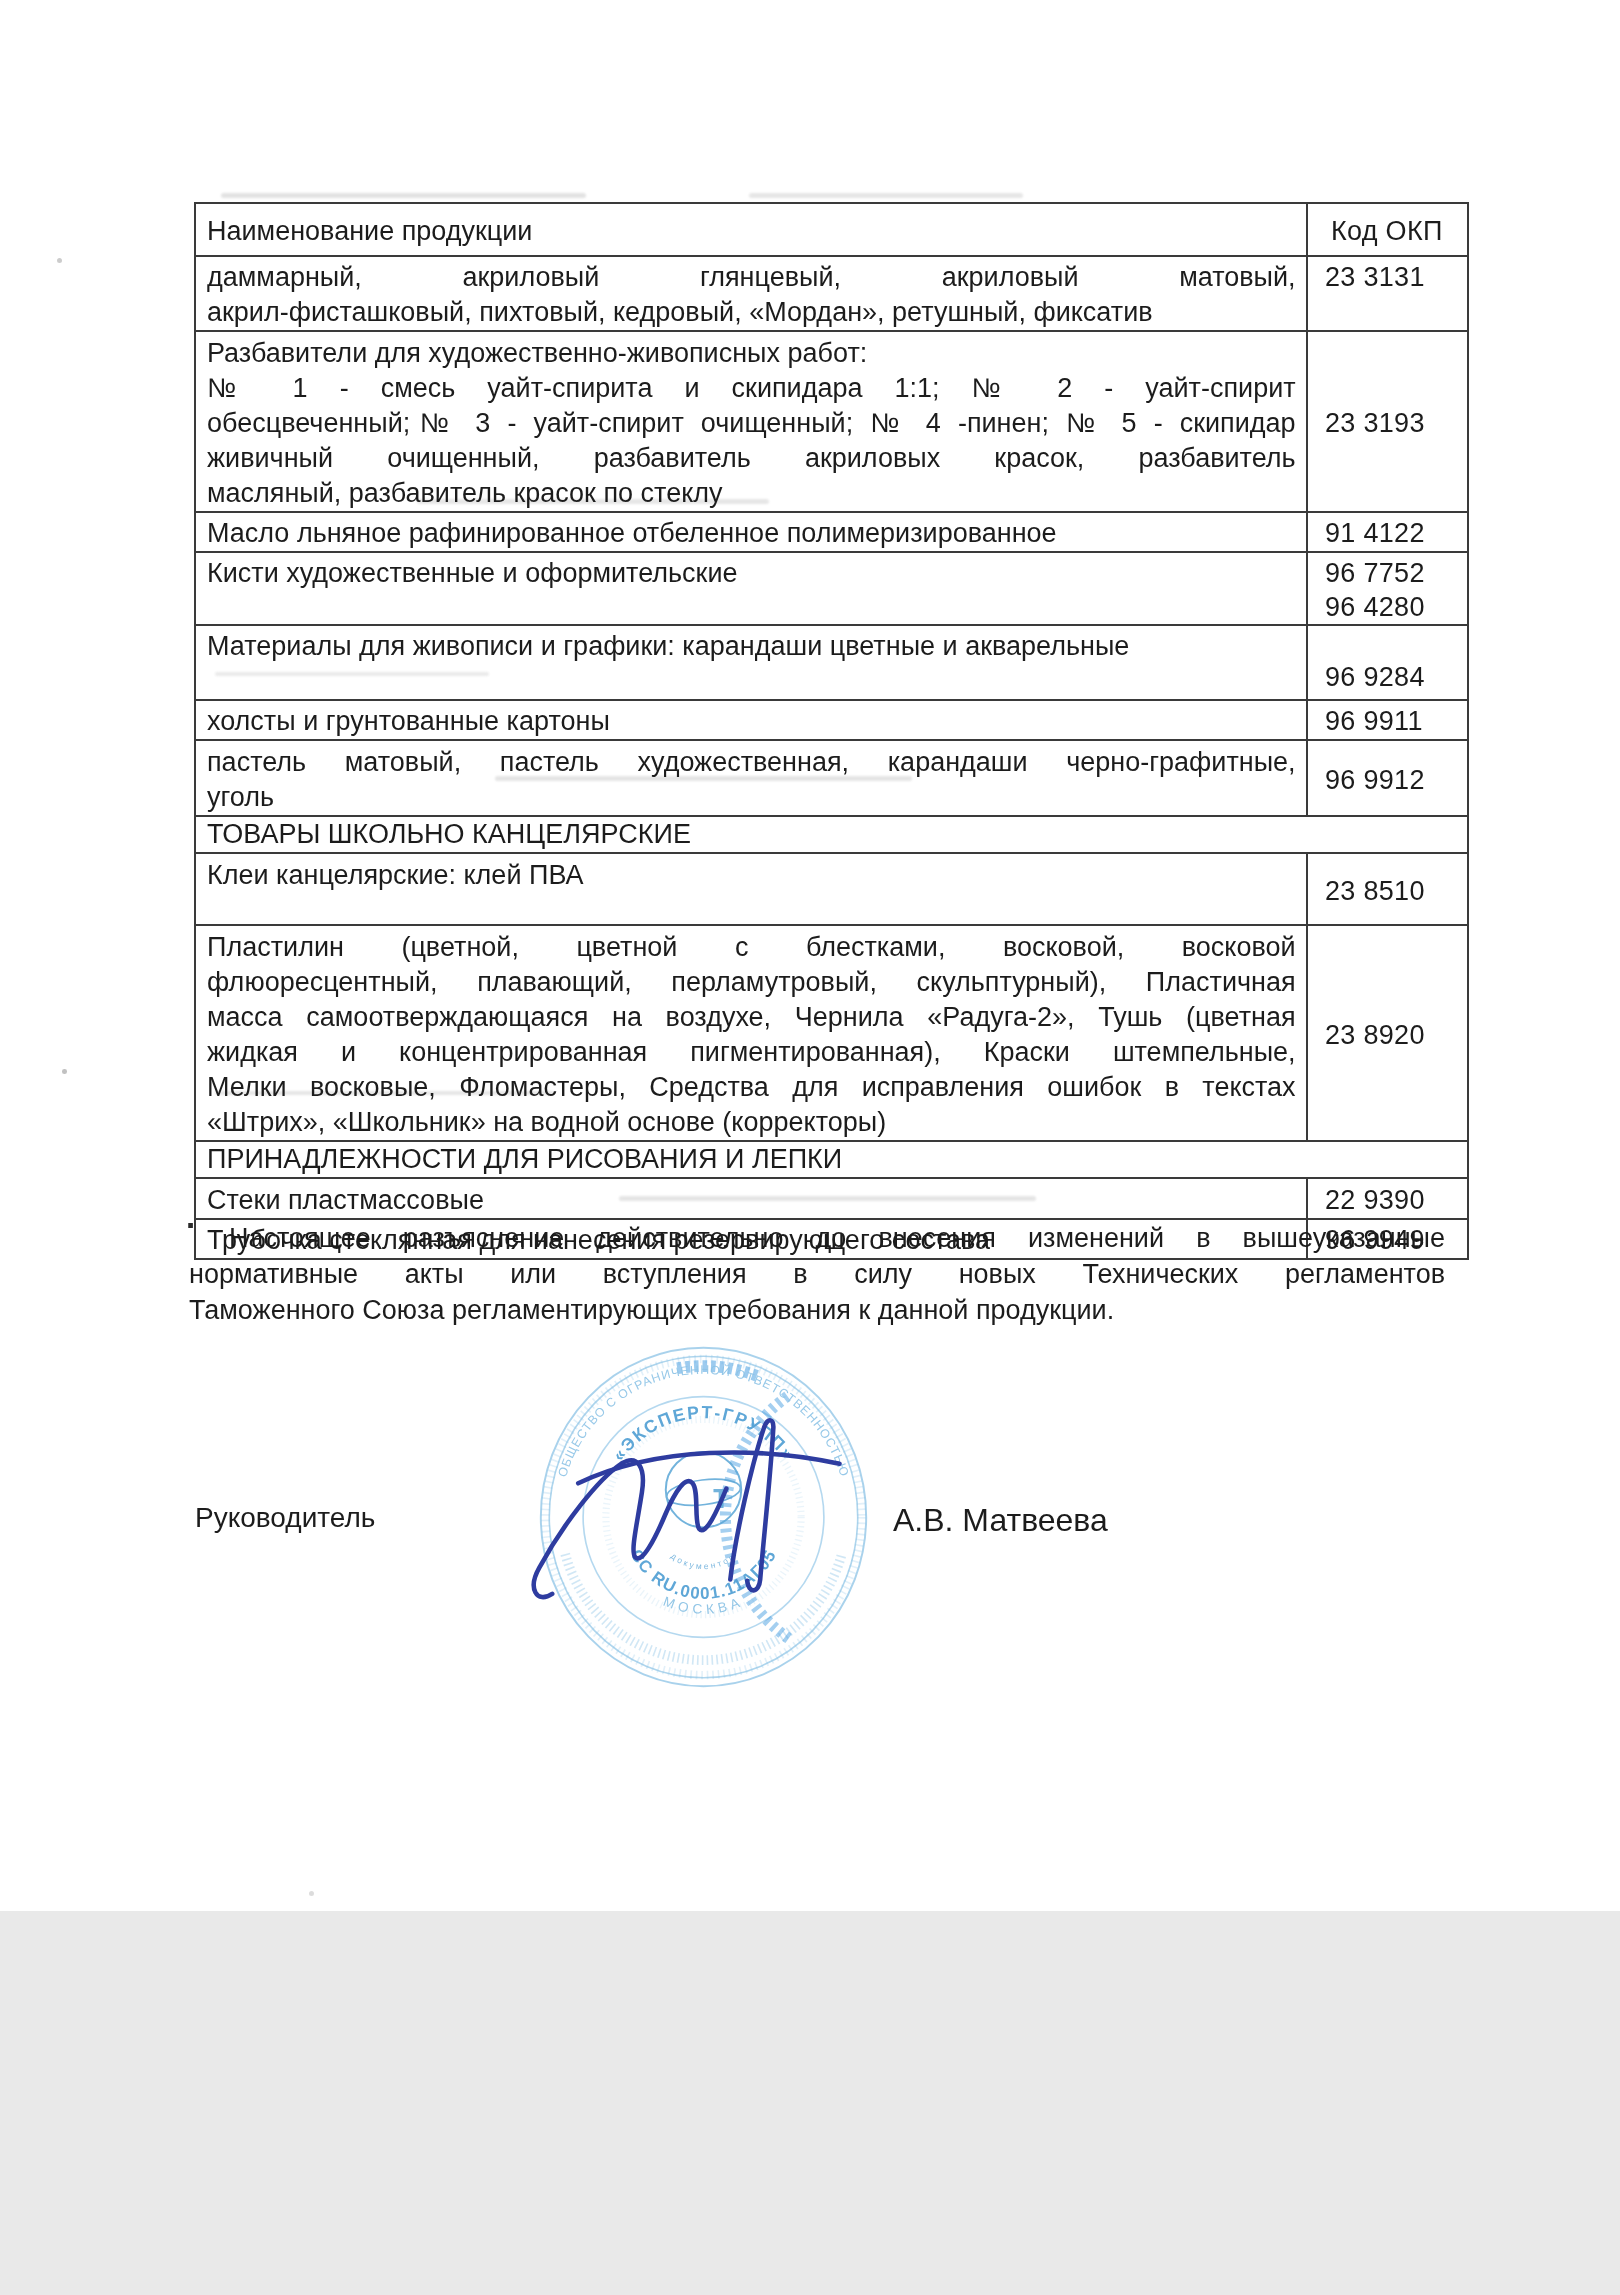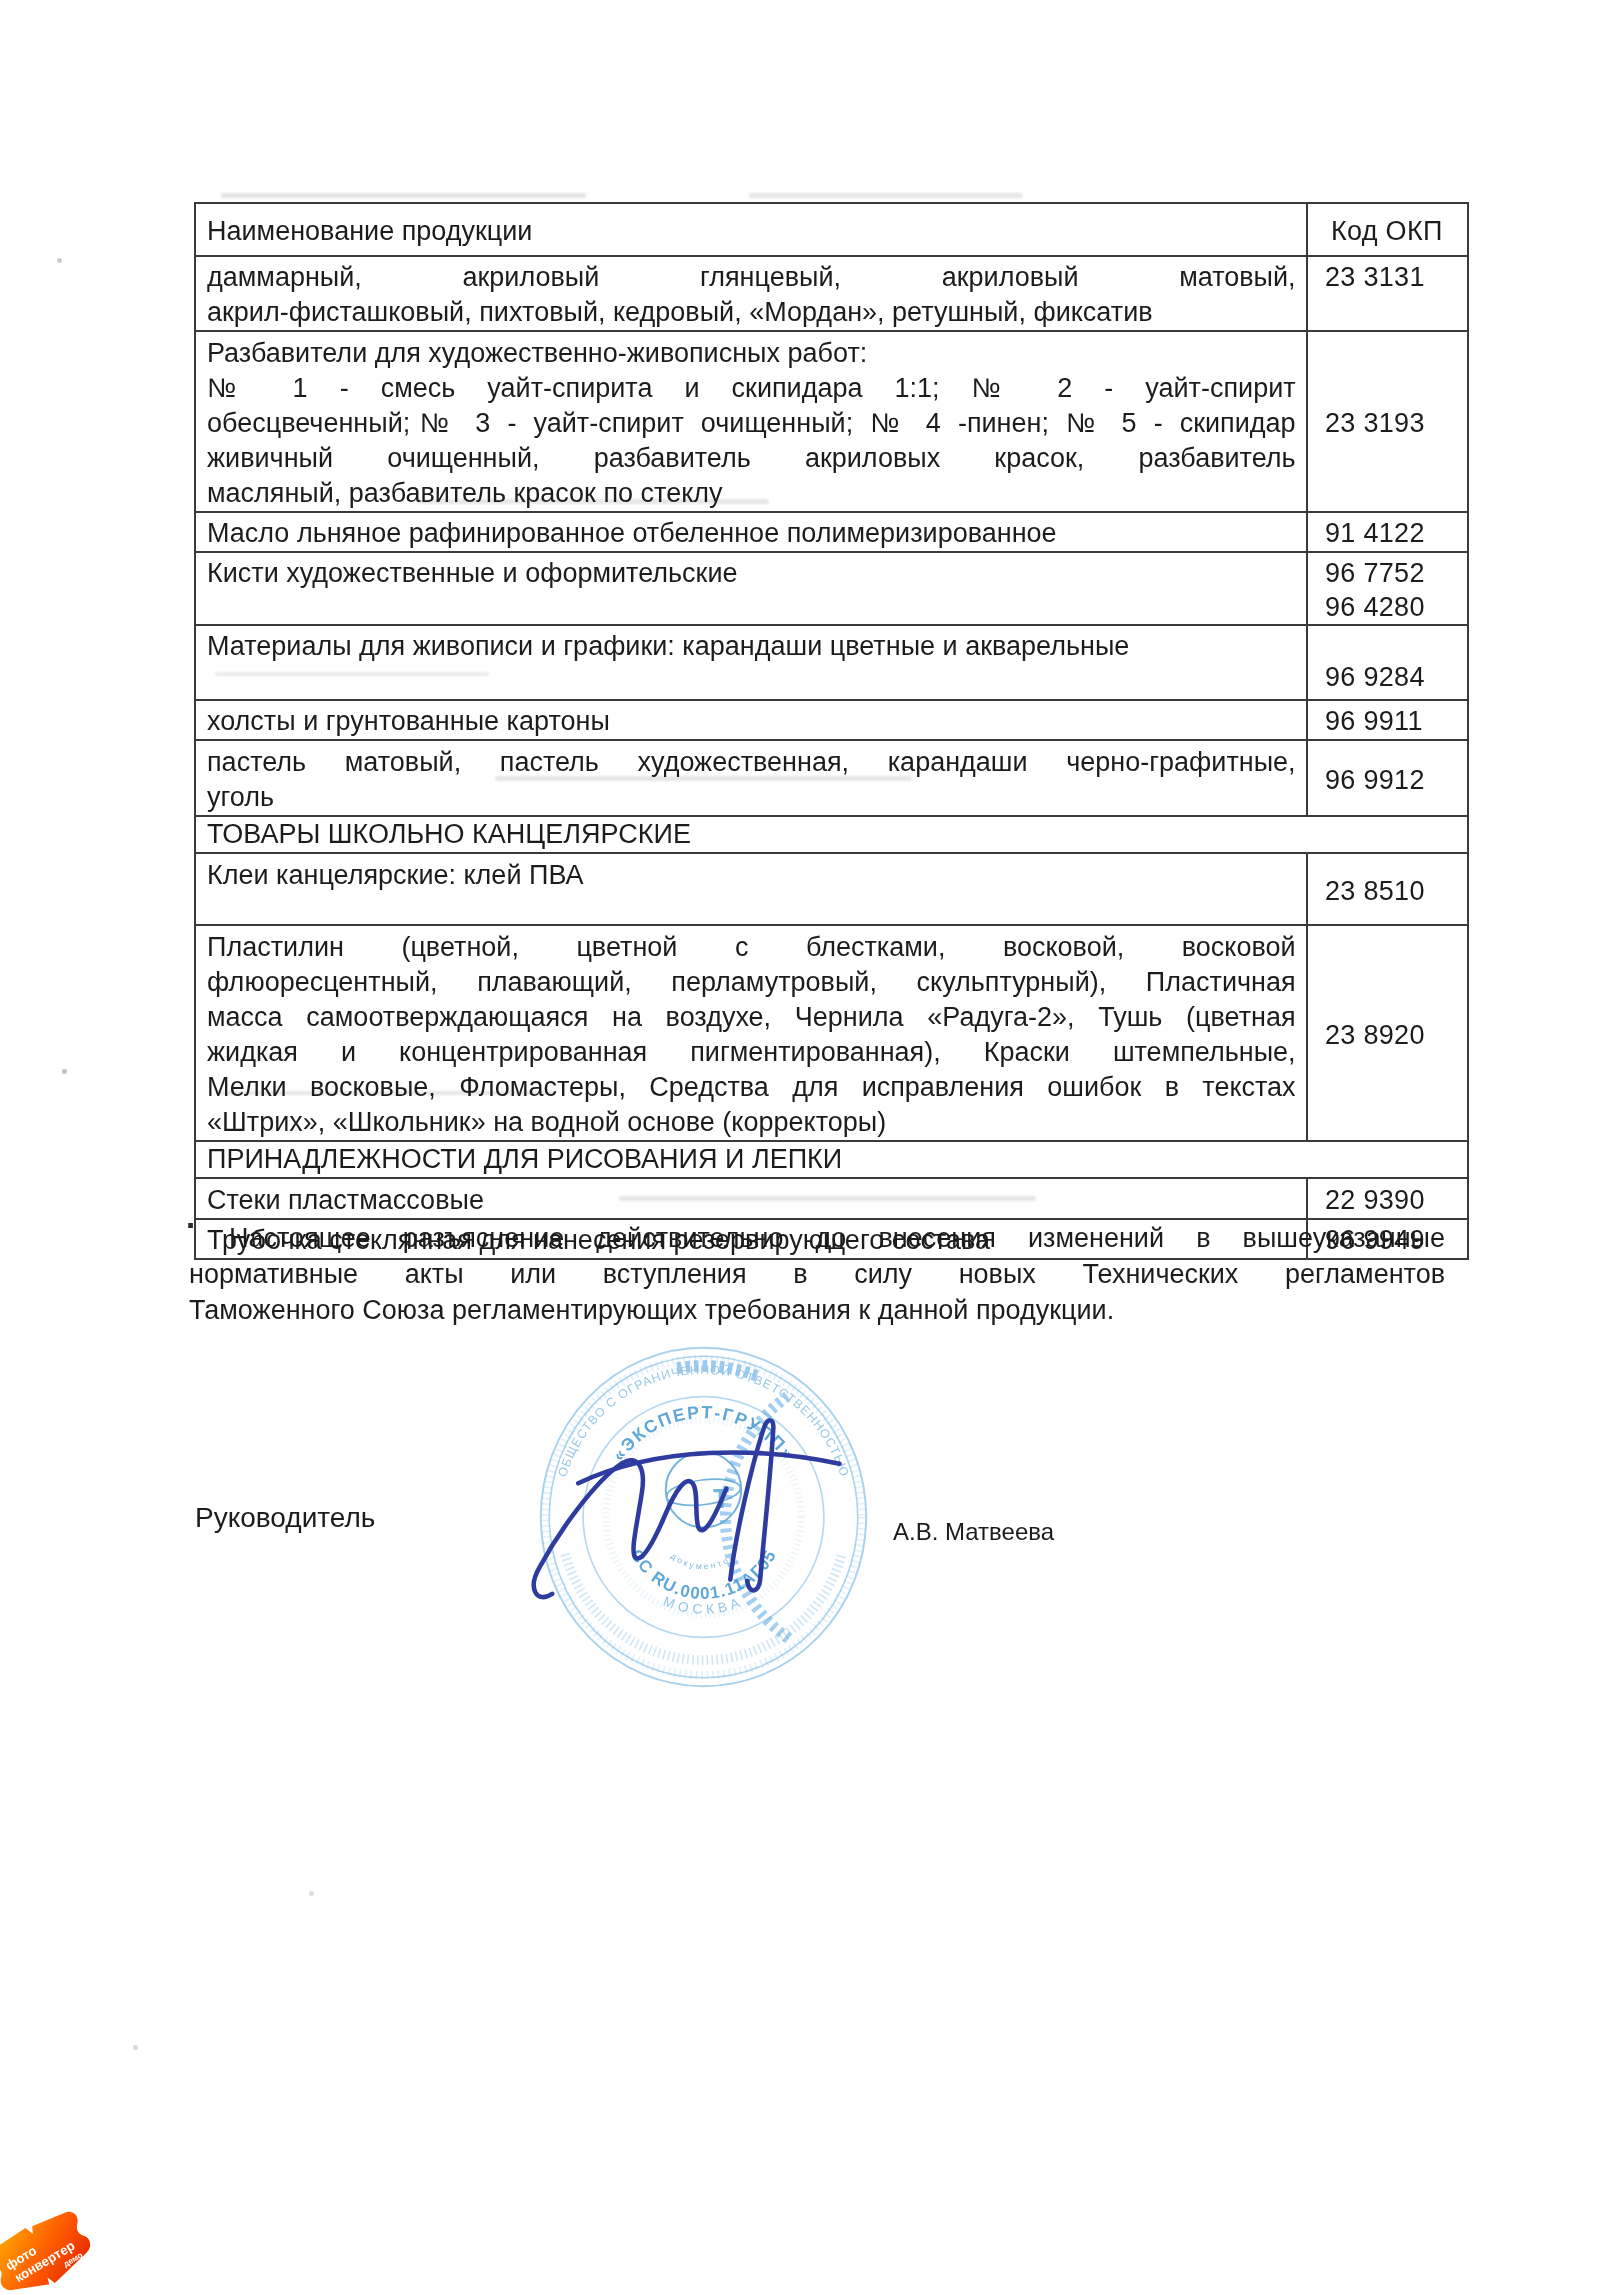--- a/index.html
+++ b/index.html
@@ -1,17 +1,17 @@
 <!DOCTYPE html>
 <html style="font-size:10.4px"><head>
 <meta charset="utf-8">
 <style>
   html,body{margin:0;padding:0;background:#e9e9e9;}
   .page{
-    position:relative;width:1620px;height:2295px;background:#ffffff;
+    position:relative;width:1620px;height:1911px;background:#ffffff;
     font-family:"Liberation Sans", sans-serif;color:#1e1e1e;overflow:hidden;
     margin:0 auto;
   }
   
   .doc{
     position:absolute;left:194px;top:202px;width:1273px;
     table-layout:fixed;border-collapse:collapse;
     font-size:27px;line-height:35px;color:#1c1c1c;
   }
   .doc td{border:2.6px solid #3a3a3a;vertical-align:top;overflow:hidden;}
@@ -23,21 +23,21 @@
   .jl{text-align:justify;text-align-last:justify;-moz-text-align-last:justify;}
   tr.t0{height:53px}  tr.t1{height:70px} tr.t2{height:178px} tr.t3{height:32px}
   tr.t4{height:66px} tr.t5{height:75px} tr.t6{height:34px}  tr.t7{height:70px}
   tr.t8{height:34px}  tr.t9{height:72px} tr.t10{height:210px}tr.t11{height:33px}
   tr.t12{height:38px} tr.t13{height:34px}
   
   .period{position:absolute;left:186px;top:1198px;font-size:33px;font-weight:bold;color:#2a2a2a;}
   .para{position:absolute;left:189px;top:1220px;width:1256px;font-size:27px;line-height:36px;color:#1c1c1c;}
   .para .ind{text-indent:40px;}
   .role{position:absolute;left:195px;top:1502px;font-size:28px;color:#1c1c1c;}
-  .sname{position:absolute;left:893px;top:1502px;font-size:24px;color:#1c1c1c;margin-top:16px;}
+  .sname{position:absolute;left:893px;top:1502px;font-size:32px;color:#1c1c1c;}
   
   .smudge{position:absolute;background:#3a3a3a;filter:blur(1.3px);border-radius:2.6px;}
   .speck{position:absolute;border-radius:50%;background:#8f8f8f;filter:blur(0.7px);}
   
   .stamp{position:absolute;left:533px;top:1340px;width:341px;height:354px;}
   .sig{position:absolute;left:501px;top:1365px;width:365px;height:260px;}
   .wm{position:absolute;left:-3.9px;top:2223px;width:104px;height:72px;transform:rotate(-27deg);transform-origin:45% 60%;}
 </style>
 </head>
 <body>

